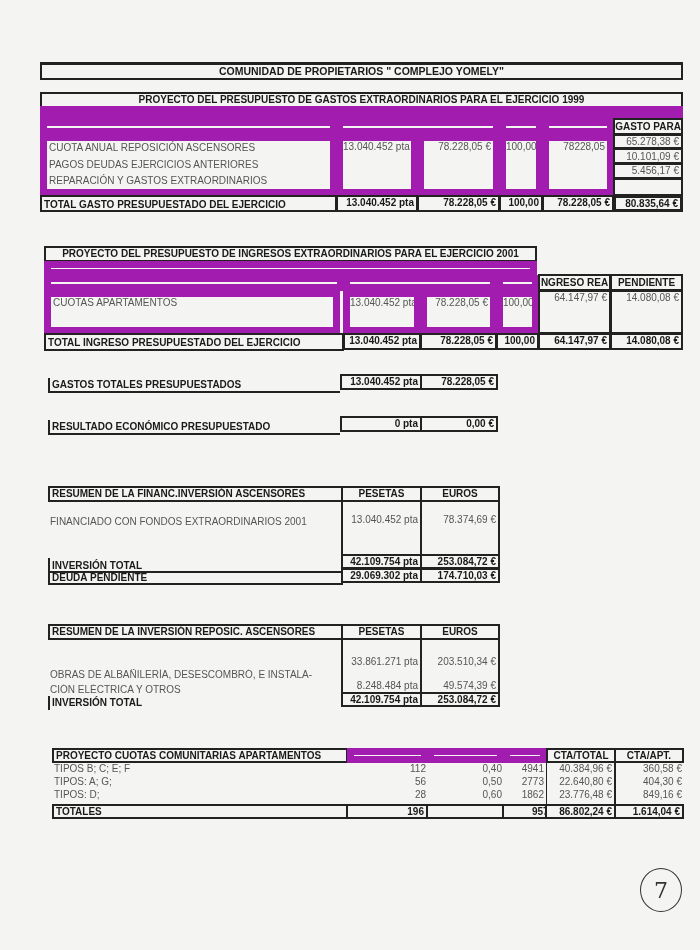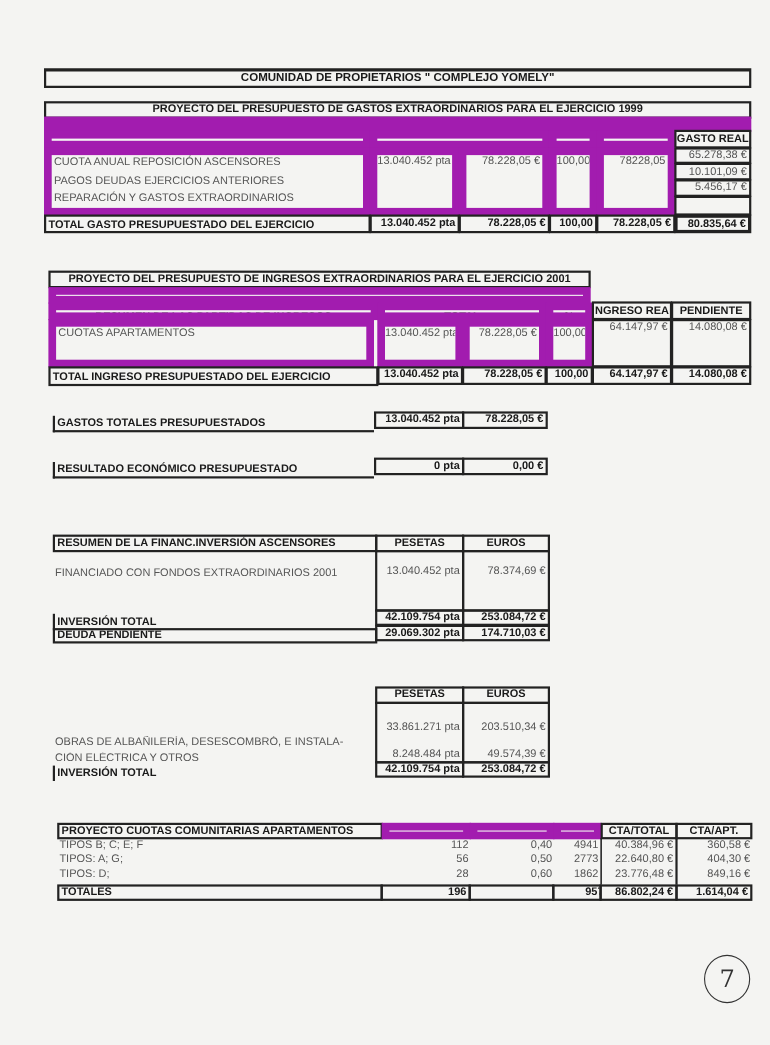--- a/index.html
+++ b/index.html
@@ -34,21 +34,21 @@
 <div class="abs title-box">COMUNIDAD DE PROPIETARIOS " COMPLEJO YOMELY"</div>
 
 <div class="abs" style="left:40px;top:92px;width:643px;height:120px;">
   <div class="cell b2 bold c" style="left:0;top:0;width:643px;height:16px;line-height:12px;font-size:10px;">PROYECTO DEL PRESUPUESTO DE GASTOS EXTRAORDINARIOS PARA EL EJERCICIO 1999</div>
   <div class="cell b1 bold c" style="left:0;top:14px;width:643px;height:14px;">GASTOS PRESUPUESTADOS</div>
 
   <div class="cell b1 bold c" style="left:0;top:27px;width:297px;height:16px;line-height:14px;">RESUMEN DE LAS PARTIDAS DE GASTOS</div>
   <div class="cell b1 bold c" style="left:296px;top:27px;width:164px;height:16px;line-height:14px;">TOTAL</div>
   <div class="cell b1 bold c" style="left:459px;top:27px;width:44px;height:16px;line-height:14px;">%</div>
   <div class="cell b1 bold c" style="left:502px;top:27px;width:72px;height:16px;line-height:14px;">APTMTOS</div>
-  <div class="cell b2 bold c" style="left:573px;top:26px;width:70px;height:17px;line-height:13px;">GASTO REAL</div>
+  <div class="cell b2 bold c" style="left:573px;top:26px;width:70px;height:17px;line-height:13px;">GASTO PARA</div>
 
   <div class="cell b1" style="left:0;top:42px;width:297px;height:62px;">
     <div class="l gray" style="position:absolute;left:0;top:1px;">CUOTA ANUAL REPOSICIÓN ASCENSORES</div>
     <div class="l gray" style="position:absolute;left:0;top:18px;">PAGOS DEUDAS EJERCICIOS ANTERIORES</div>
     <div class="l gray" style="position:absolute;left:0;top:34px;">REPARACIÓN Y GASTOS EXTRAORDINARIOS</div>
   </div>
   <div class="cell b1 r gray" style="left:296px;top:42px;width:82px;height:62px;">13.040.452 pta</div>
   <div class="cell b1 r gray" style="left:377px;top:42px;width:83px;height:62px;">78.228,05 €</div>
   <div class="cell b1 r gray" style="left:459px;top:42px;width:44px;height:62px;">100,00</div>
   <div class="cell b1 r gray" style="left:502px;top:42px;width:72px;height:62px;">78228,05</div>
@@ -111,20 +111,21 @@
   <div class="cell b2 r gray" style="left:372px;top:14px;width:80px;height:56px;padding-top:12px;">78.374,69 €</div>
   <div class="cell bold l" style="left:0;top:72px;width:293px;height:15px;line-height:15px;border-left:2px solid #222;">INVERSIÓN TOTAL</div>
   <div class="cell b2 bold r" style="left:293px;top:68px;width:81px;height:15px;line-height:11px;">42.109.754 pta</div>
   <div class="cell b2 bold r" style="left:372px;top:68px;width:80px;height:15px;line-height:11px;">253.084,72 €</div>
   <div class="cell b2 bold l" style="left:0;top:85px;width:295px;height:14px;line-height:10px;">DEUDA PENDIENTE</div>
   <div class="cell b2 bold r" style="left:293px;top:82px;width:81px;height:15px;line-height:11px;">29.069.302 pta</div>
   <div class="cell b2 bold r" style="left:372px;top:82px;width:80px;height:15px;line-height:11px;">174.710,03 €</div>
 </div>
 
 <div class="abs" style="left:48px;top:624px;width:452px;height:88px;">
+  <div class="cell b2 bold l" style="left:0;top:0;width:295px;height:16px;line-height:12px;">RESUMEN DE LA INVERSIÓN REPOSIC. ASCENSORES</div>
   <div class="cell b2 bold c" style="left:293px;top:0;width:81px;height:16px;line-height:12px;">PESETAS</div>
   <div class="cell b2 bold c" style="left:372px;top:0;width:80px;height:16px;line-height:12px;">EUROS</div>
   <div class="cell l gray" style="left:0;top:45px;width:293px;height:13px;">OBRAS DE ALBAÑILERÍA, DESESCOMBRÓ,  E INSTALA-</div>
   <div class="cell l gray" style="left:0;top:60px;width:293px;height:13px;">CIÓN ELÉCTRICA Y OTROS</div>
   <div class="cell b2 gray" style="left:293px;top:14px;width:81px;height:56px;">
     <div class="r" style="position:absolute;right:0;top:16px;">33.861.271 pta</div>
     <div class="r" style="position:absolute;right:0;top:40px;">8.248.484 pta</div>
   </div>
   <div class="cell b2 gray" style="left:372px;top:14px;width:80px;height:56px;">
     <div class="r" style="position:absolute;right:0;top:16px;">203.510,34 €</div>

